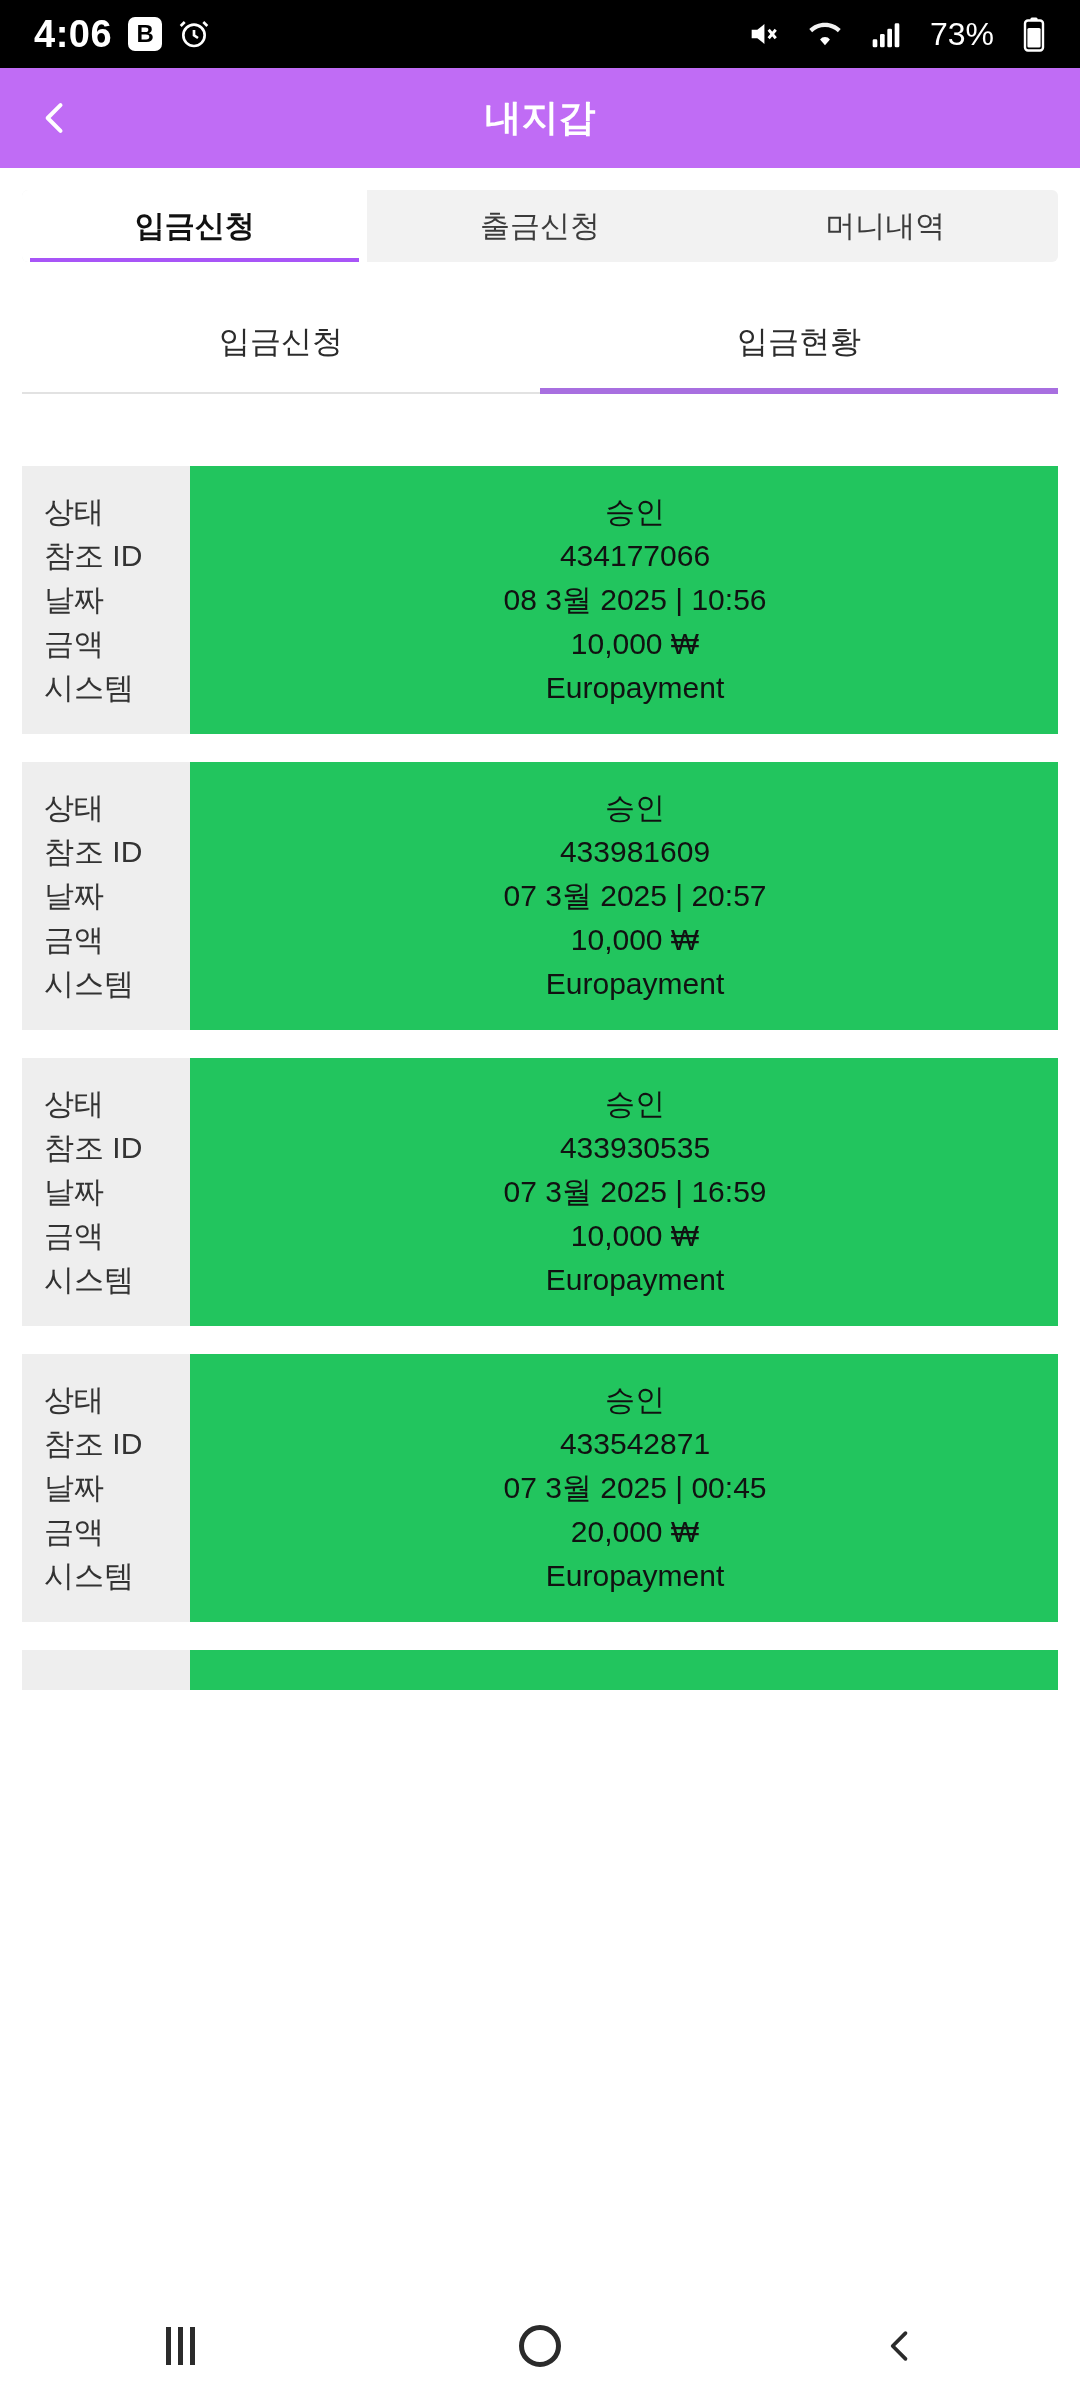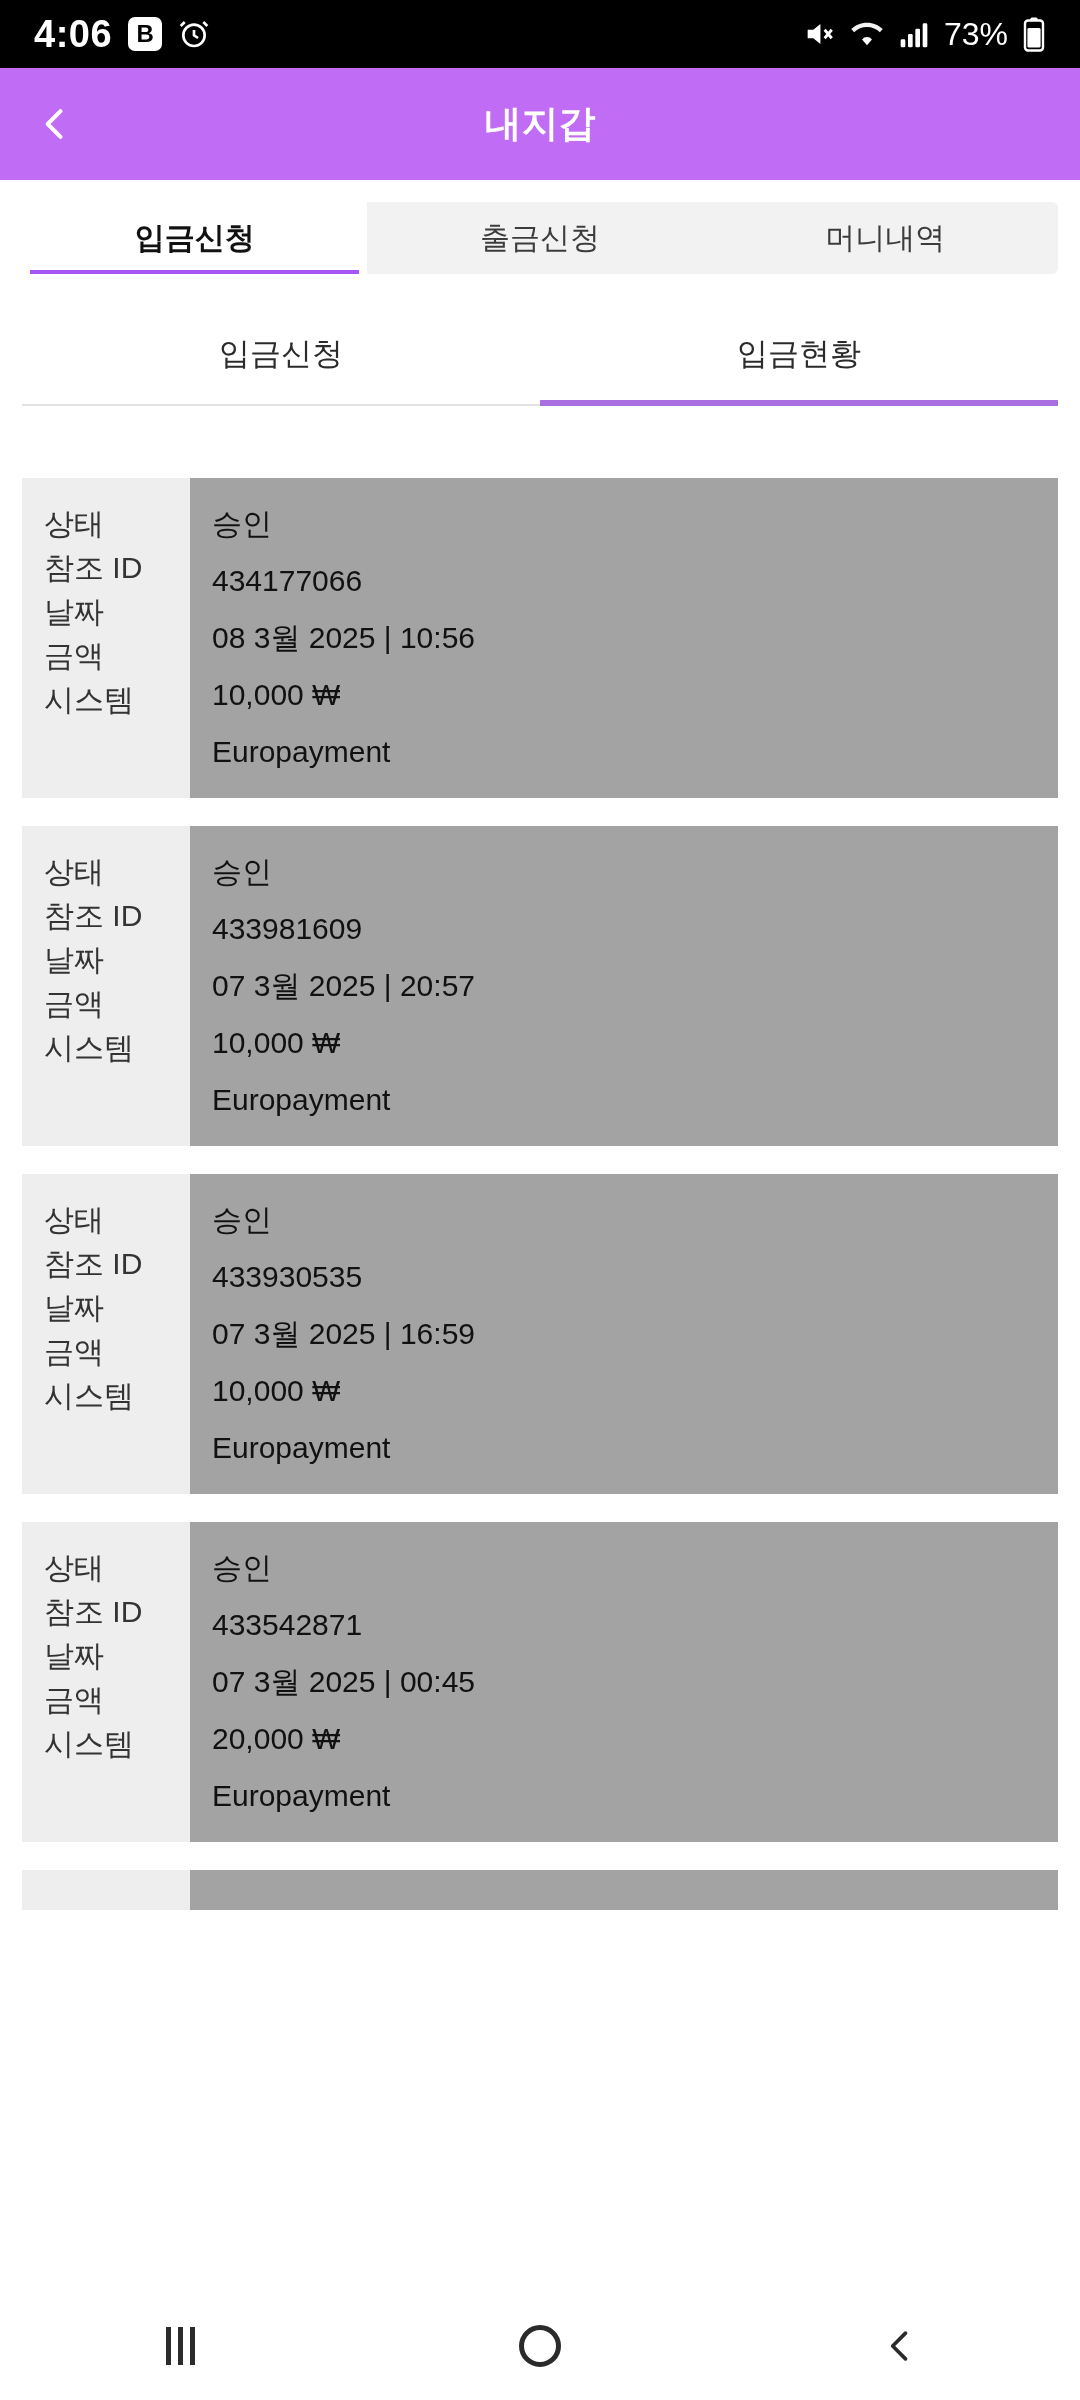--- a/index.html
+++ b/index.html
@@ -23,27 +23,27 @@
   }
   .status-left { display: flex; align-items: center; gap: 16px; }
   .status-clock { font-size: 38px; font-weight: 600; letter-spacing: 0.5px; }
   .status-icon-b {
     width: 34px; height: 34px;
     background: #ffffff; color: #000000;
     border-radius: 7px;
     font-size: 24px; font-weight: 700;
     display: flex; align-items: center; justify-content: center;
   }
-  .status-right { display: flex; align-items: center; gap: 14px; }
+  .status-right { display: flex; align-items: center; gap: 28px; }
   .battery-text { font-size: 32px; font-weight: 500; }
   .svg-ic { display: block; }
 
   
   .app-bar {
-    height: 112px;
+    height: 100px;
     background: #c06cf5;
     display: flex;
     align-items: center;
     position: relative;
   }
   .back-btn {
     width: 110px; height: 112px;
     display: flex; align-items: center; justify-content: center;
   }
   .app-title {
@@ -122,25 +122,25 @@
   .card-labels {
     width: 168px;
     background: #eeeeee;
     padding: 24px 0 24px 22px;
     display: flex;
     flex-direction: column;
     gap: 0;
   }
   .card-values {
     flex: 1;
-    background: #a3a3a3;
+    background: #22c55e;
     padding: 24px 0 24px 22px;
     display: flex;
     flex-direction: column;
-    gap: 13px;
+    align-items: center;
   }
   .lbl {
     font-size: 30px;
     color: #333333;
     line-height: 44px;
     height: 44px;
   }
   .val {
     font-size: 30px;
     color: #111111;

